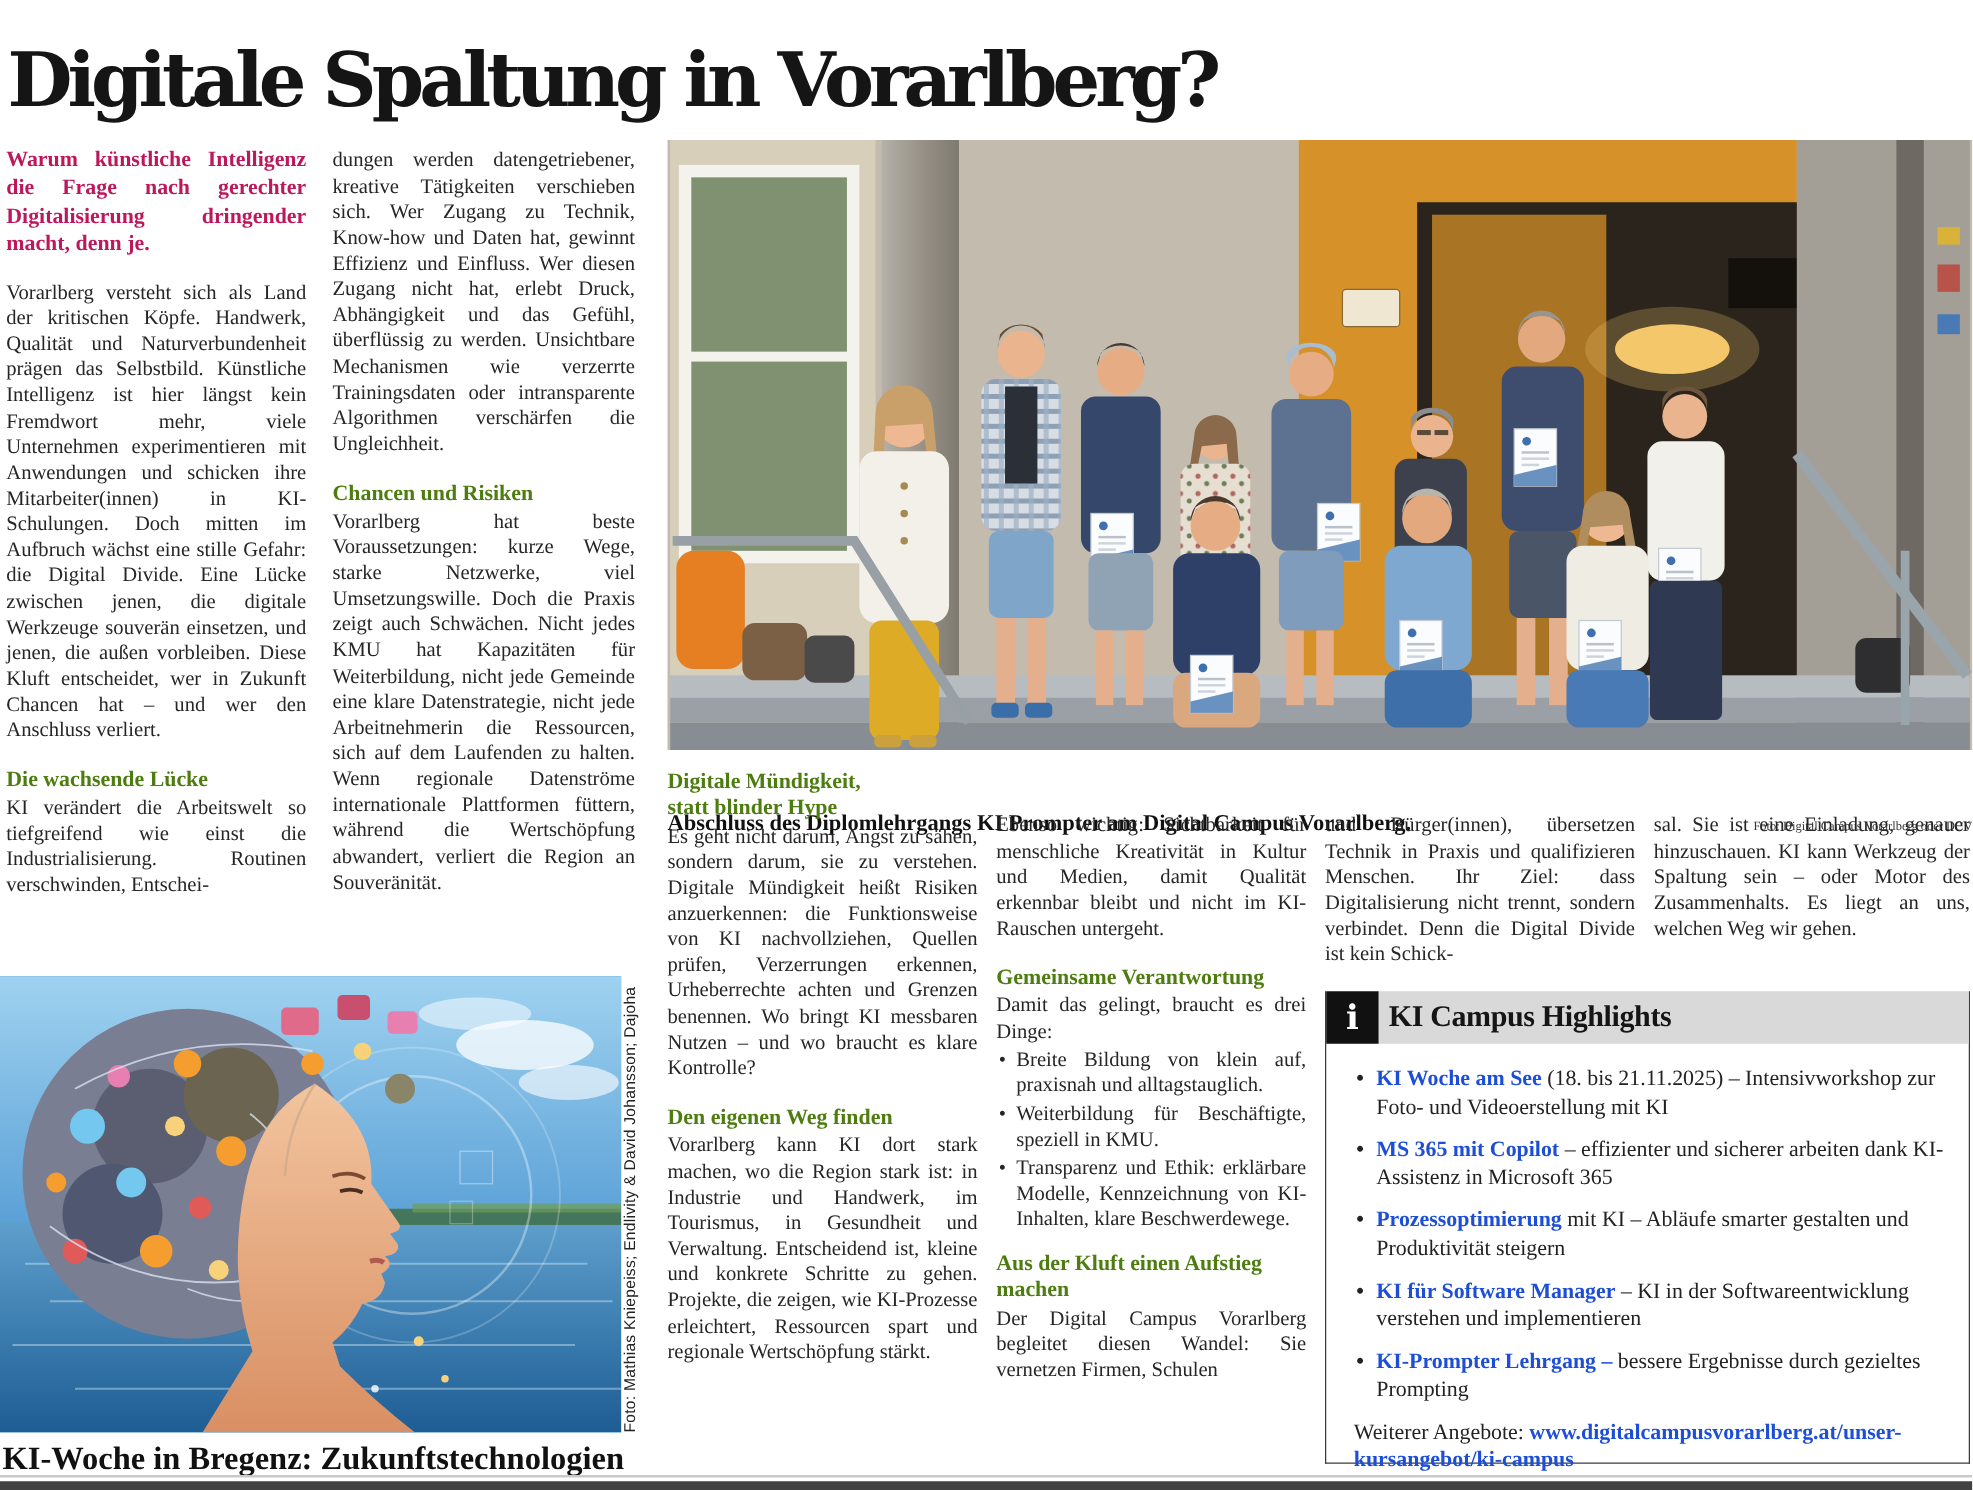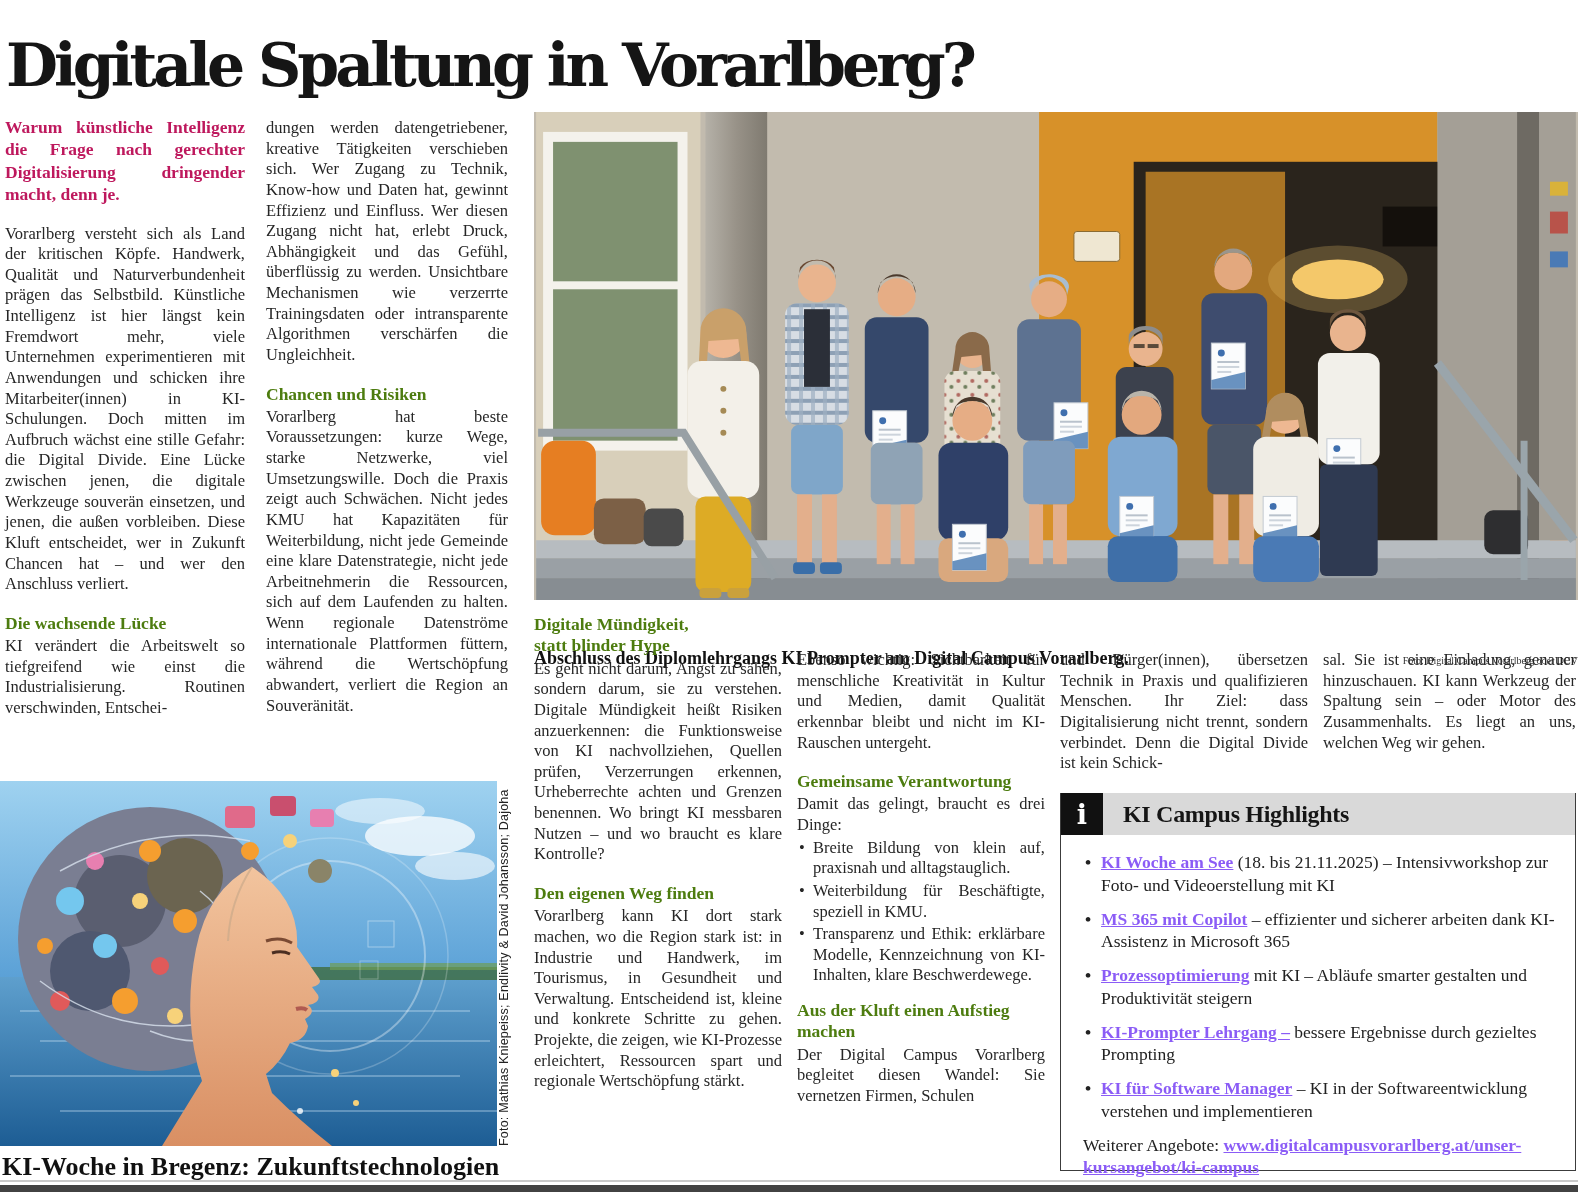--- a/index.html
+++ b/index.html
@@ -30,27 +30,27 @@
   .cap2{position:absolute;left:2px;top:1152px;width:520px;font-weight:bold;font-size:26px;color:#111;}
   
   .bullet{position:relative;padding-left:16px;margin:0 0 2px 0;}
   .bullet::before{content:"\2022";position:absolute;left:2px;top:0;}
   
   .hbox{position:absolute;left:1060px;top:793px;width:516px;height:378px;
     border:1.5px solid #3c3c3c;border-top:none;background:#fff;box-sizing:border-box;}
   .hbox-header{display:flex;align-items:stretch;height:42px;}
   .hbox-icon{width:42px;background:#111;color:#fff;display:flex;align-items:center;justify-content:center;
     font-family:"DejaVu Serif", serif;font-weight:bold;font-size:27px;}
-  .hbox-titlebar{flex:1;background:#d9d9d9;display:flex;align-items:center;padding-left:20px;}
+  .hbox-titlebar{flex:1;background:#d9d9d9;display:flex;align-items:center;padding-left:8px;}
   .hbox-title{font-weight:bold;font-size:24px;color:#151515;letter-spacing:-.3px;}
   .hbox-body{padding:16px 18px 0 22px;font-size:17.5px;line-height:1.3;color:#222;}
   .hitem{position:relative;padding-left:18px;margin-bottom:11px;}
   .hitem::before{content:"\2022";position:absolute;left:2px;top:0;font-weight:bold;}
   .hfooter{margin-top:10px;font-size:17.5px;line-height:1.3;}
-  b{color:#8b5cf6;text-decoration:underline;}
+  b{color:#1d4ed8;}
   
   .bottom-rule{position:absolute;left:0;top:1180px;width:1578px;height:2px;background:#c9c9c9;}
   .bottom-bar{position:absolute;left:0;top:1185px;width:1578px;height:7px;background:#424242;}
 </style>
 </head>
 <body>
 
 <div id="page">
 
   <h1 class="headline">Digitale Spaltung in Vorarlberg?</h1>
@@ -249,22 +249,22 @@
     <div class="hbox-header">
       <div class="hbox-icon">i</div>
       <div class="hbox-titlebar">
         <span class="hbox-title">KI Campus Highlights</span>
       </div>
     </div>
     <div class="hbox-body">
       <div class="hitem"><b>KI Woche am See</b><span> (18. bis 21.11.2025) – Intensivworkshop zur Foto- und Videoerstellung mit KI</span></div>
       <div class="hitem"><b>MS 365 mit Copilot</b><span> – effizienter und sicherer arbeiten dank KI-Assistenz in Microsoft 365</span></div>
       <div class="hitem"><b>Prozessoptimierung</b><span> mit KI – Abläufe smarter gestalten und Produktivität steigern</span></div>
+      <div class="hitem"><b>KI für Software Manager</b><span> – KI in der Softwareentwicklung verstehen und implementieren</span></div>
       <div class="hitem"><b>KI-Prompter Lehrgang –</b><span> bessere Ergebnisse durch gezieltes Prompting</span></div>
-      <div class="hitem"><b>KI für Software Manager</b><span> – KI in der Softwareentwicklung verstehen und implementieren</span></div>
       <div class="hfooter"><span>Weiterer Angebote: </span><b>www.digitalcampusvorarlberg.at/unser-kursangebot/ki-campus</b></div>
     </div>
   </div>
 
   <div class="photo2">
     <svg width="497" height="365" viewBox="0 0 497 365">
       <defs>
         <linearGradient id="sky" x1="0" y1="0" x2="0" y2="1">
           <stop offset="0" stop-color="#9fd2f0"></stop>
             <stop offset="1" stop-color="#5aa0d6"></stop>

